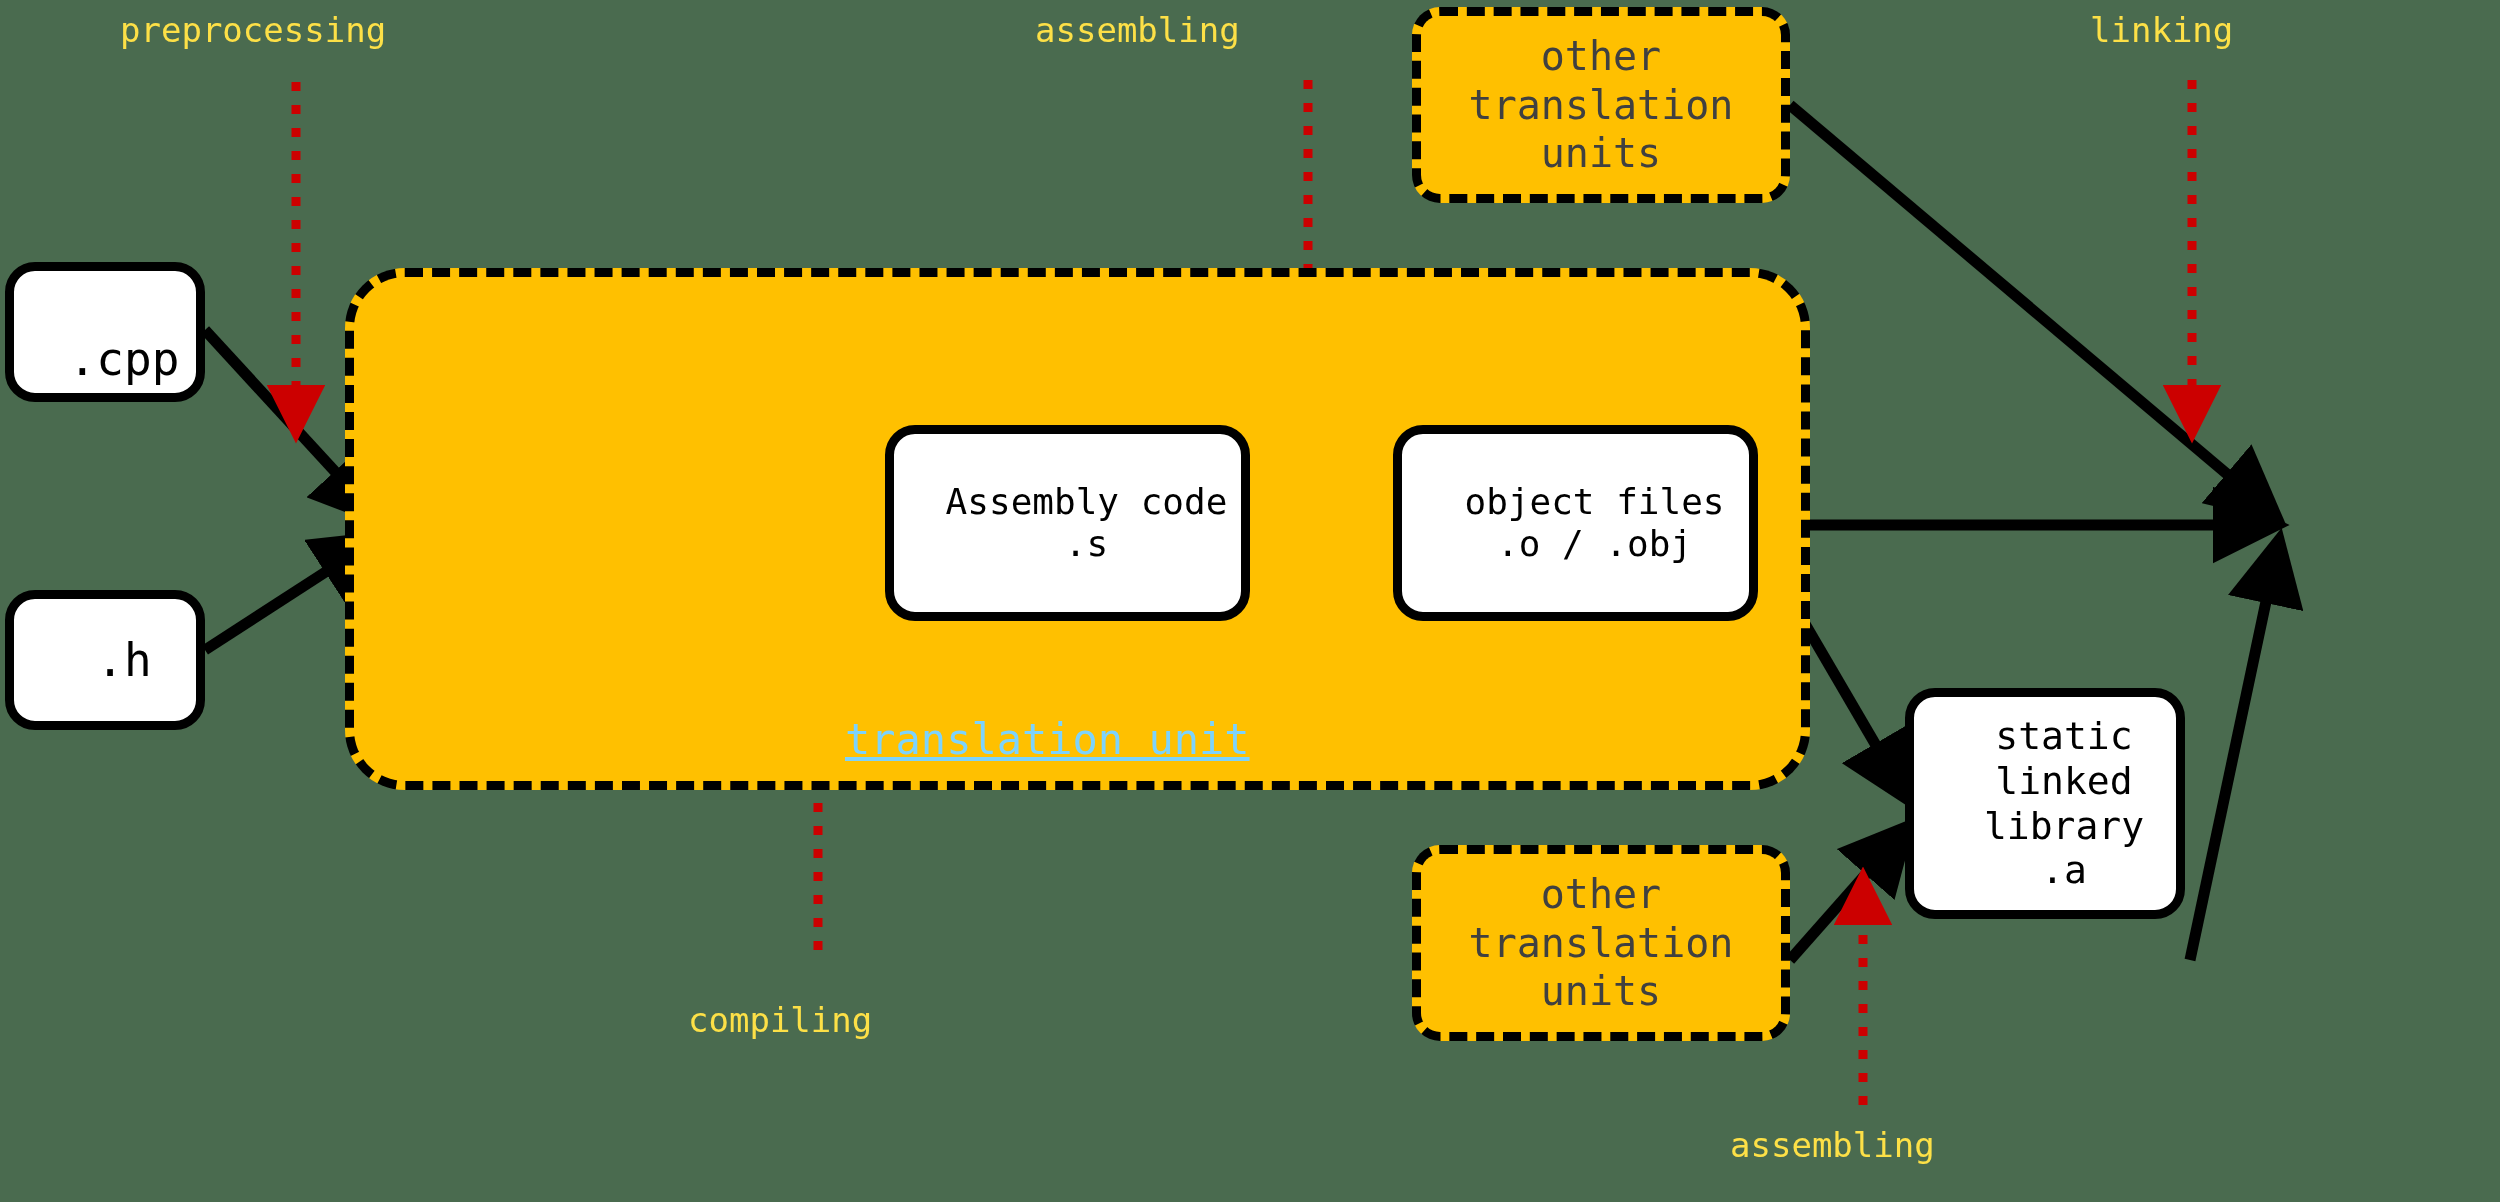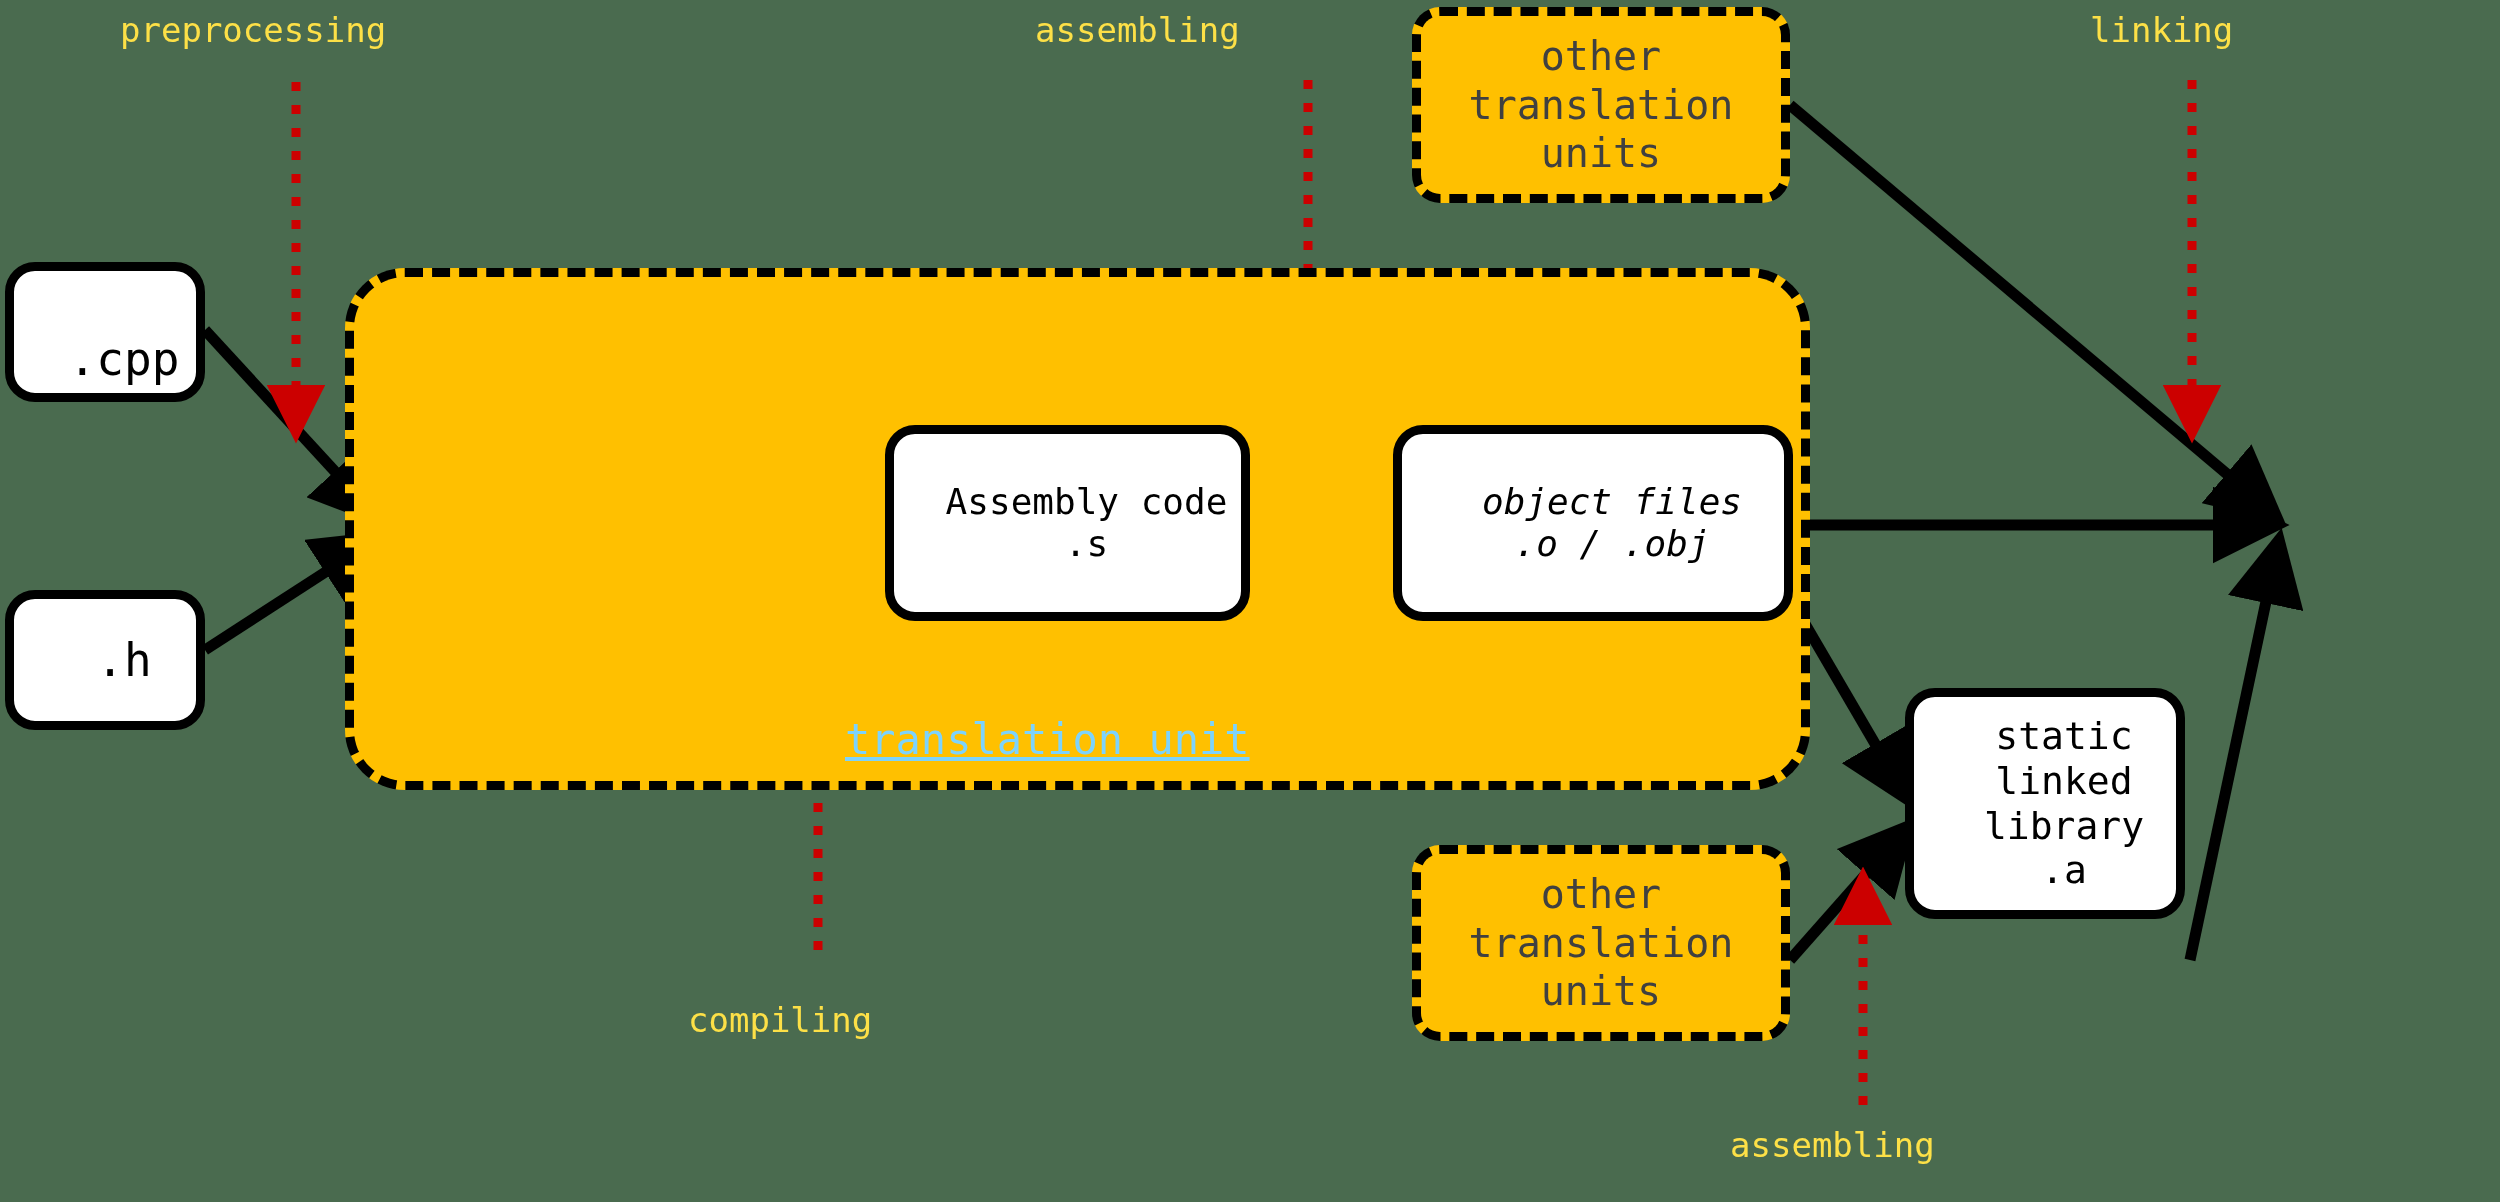--- a/index.html
+++ b/index.html
@@ -113,21 +113,21 @@
 
   <div class="tu-container" style="left:345px;top:268px;width:1465px;height:522px;"></div>
   <div class="tu-label" style="left:845px;top:715px;">translation unit</div>
 
   <div class="node big" style="left:5px;top:262px;width:200px;height:140px;">
 .cpp</div>
   <div class="node big" style="left:5px;top:590px;width:200px;height:140px;">.h</div>
 
   <div class="node sm" style="left:885px;top:425px;width:365px;height:196px;">Assembly code
 .s</div>
-  <div class="node sm" style="left:1393px;top:425px;width:400px;height:196px;font-style:italic;">object files
+  <div class="node sm" style="left:1393px;top:425px;width:365px;height:196px;">object files
 .o / .obj</div>
 
   <div class="otu" style="left:1412px;top:7px;width:378px;height:196px;">other
 translation
 units</div>
   <div class="otu" style="left:1412px;top:845px;width:378px;height:196px;">other
 translation
 units</div>
 
   <div class="node med" style="left:1905px;top:688px;width:280px;height:231px;">static

